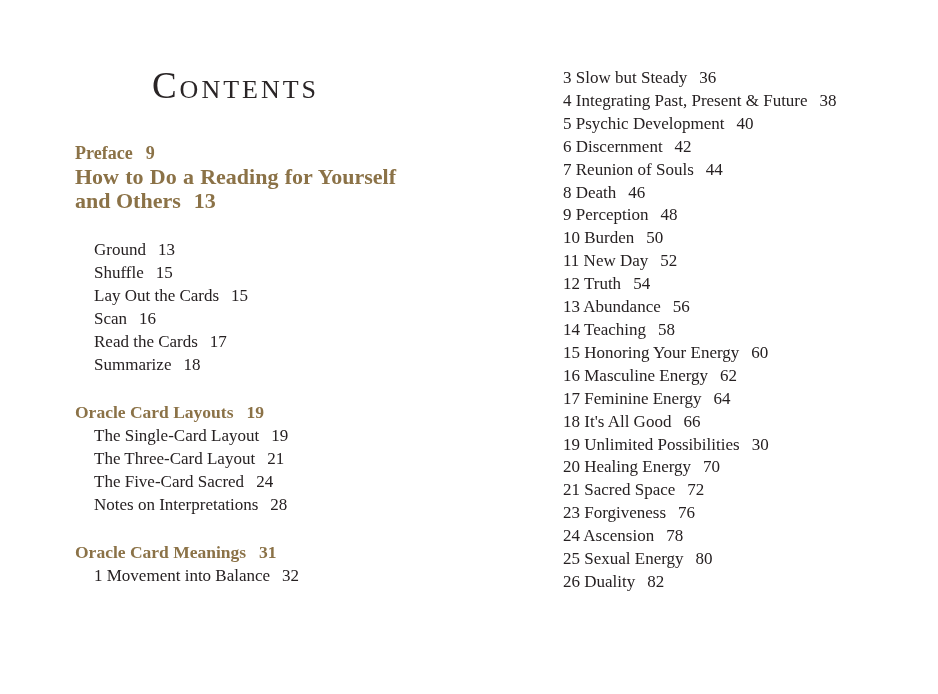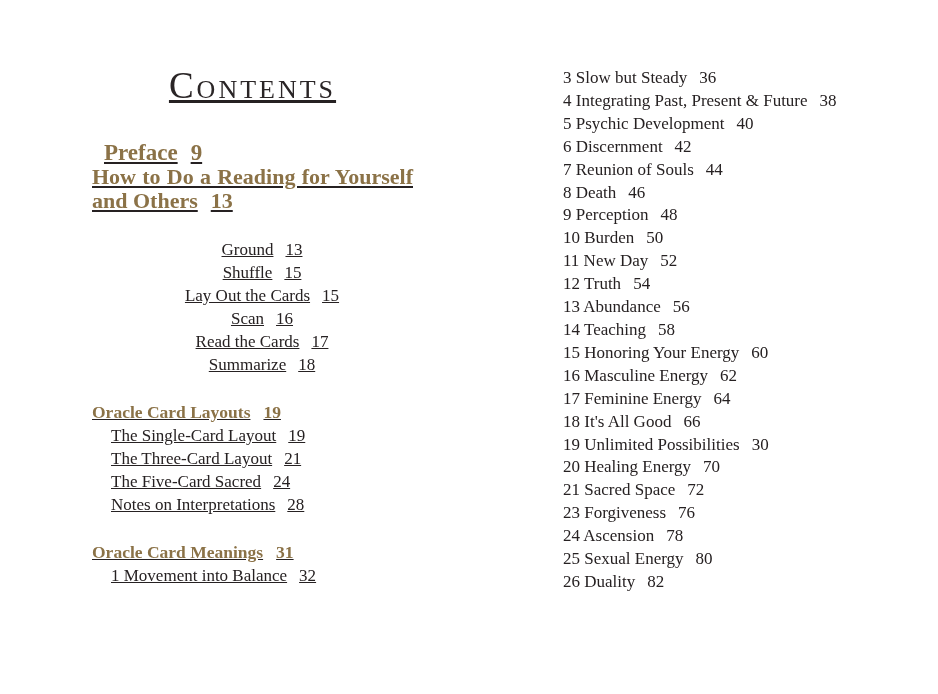--- a/index.html
+++ b/index.html
@@ -12,24 +12,23 @@
     width: 938px;
     height: 694px;
     margin: 0 auto;
     background: #ffffff;
     font-family: "Liberation Serif", "DejaVu Serif", serif;
     color: #262122;
     overflow: hidden;
   }
   .col-left {
     position: absolute;
-    left: 92px;
+    left: 75px;
     top: 0;
     width: 321px;
-    text-decoration: underline;
   }
   .col-right {
     position: absolute;
     left: 563px;
     top: 67px;
     width: 320px;
   }
   .toc-title {
     margin: 64px 0 0 0;
     font-size: 37px;
@@ -44,38 +43,37 @@
     color: #8b7247;
     font-weight: bold;
   }
   .entry-line {
     font-size: 17px;
     line-height: 23px;
     white-space: nowrap;
   }
   .preface-line {
     margin-top: 33px;
-    font-size: 23px;
+    font-size: 18px;
     line-height: 24px;
-    margin-left: 12px;
   }
   .section-two-line {
     font-size: 22px;
     line-height: 24px;
   }
   .justify-full {
     text-align: justify;
     text-align-last: justify;
   }
   .sublist {
     margin: 0;
     padding: 0;
     list-style: none;
   }
-  .sublist.gap-top { margin-top: 25px; text-align: center; }
+  .sublist.gap-top { margin-top: 25px; }
   .sublist li { padding-left: 19px; }
   .section-heading {
     margin-top: 24px;
     font-size: 17.5px;
     line-height: 24px;
     white-space: nowrap;
   }
   .pg {
     padding-left: 13px;
   }

